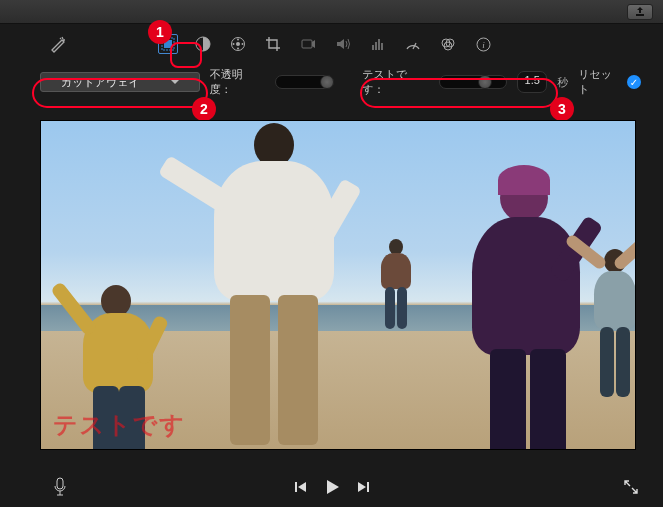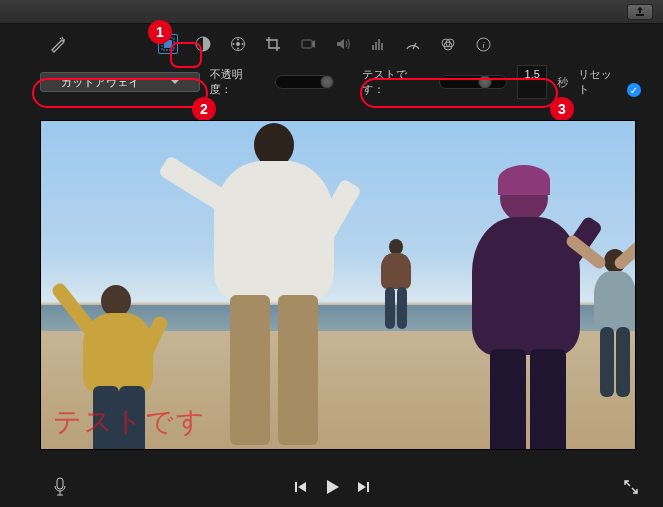--- a/index.html
+++ b/index.html
@@ -95,36 +95,36 @@
   .slider .knob {
     position: absolute;
     top: -1px;
     width: 14px; height: 14px;
     background: radial-gradient(#666,#444);
     border: 1px solid #222;
     border-radius: 50%;
   }
   .fade-slider { width: 68px; }
   .numbox {
-    width: 30px; height: 34px;
+    width: 30px; height: 22px;
     background: #111;
     border: 1px solid #333;
-    border-radius: 1px;
+    border-radius: 7px;
     font-size: 11px;
     color: #ddd;
     text-align: center;
     line-height: 16px;
   }
   .unit { font-size: 11px; color: #aaa; }
   .reset-btn {
     margin-left: auto;
     font-size: 11px;
     color: #ccc;
     display: flex;
-    align-items: flex-end;
+    align-items: center;
     gap: 4px;
     cursor: pointer;
     font-family: Liberation Serif, serif;
   }
   .reset-check {
     width: 14px; height: 14px;
     border-radius: 50%;
     background: #1e90ff;
     display: flex; align-items: center; justify-content: center;
     font-size: 10px; color: #fff;
@@ -165,23 +165,23 @@
     position: absolute;
     bottom: 0;
   }
   .fig-body { position:absolute; border-radius: 40% 40% 20% 20%; }
   .fig-head { position:absolute; border-radius:50%; }
   .fig-leg  { position:absolute; width:20px; border-radius:6px; }
   .fig-arm  { position:absolute; width:14px; border-radius:6px; }
 
   .overlay-text {
     position:absolute; left:12px; bottom:8px;
-    font-size:28px; letter-spacing:2px;
+    font-size:24px; letter-spacing:2px;
     color: rgba(225, 20, 30, 0.6);
-    font-weight:400;
+    font-weight:700;
   }
 
   .bottombar {
     position: absolute;
     left: 0; right: 0; bottom: 0;
     height: 40px;
     display: flex;
     align-items: center;
     padding: 0 24px 0 52px;
   }

